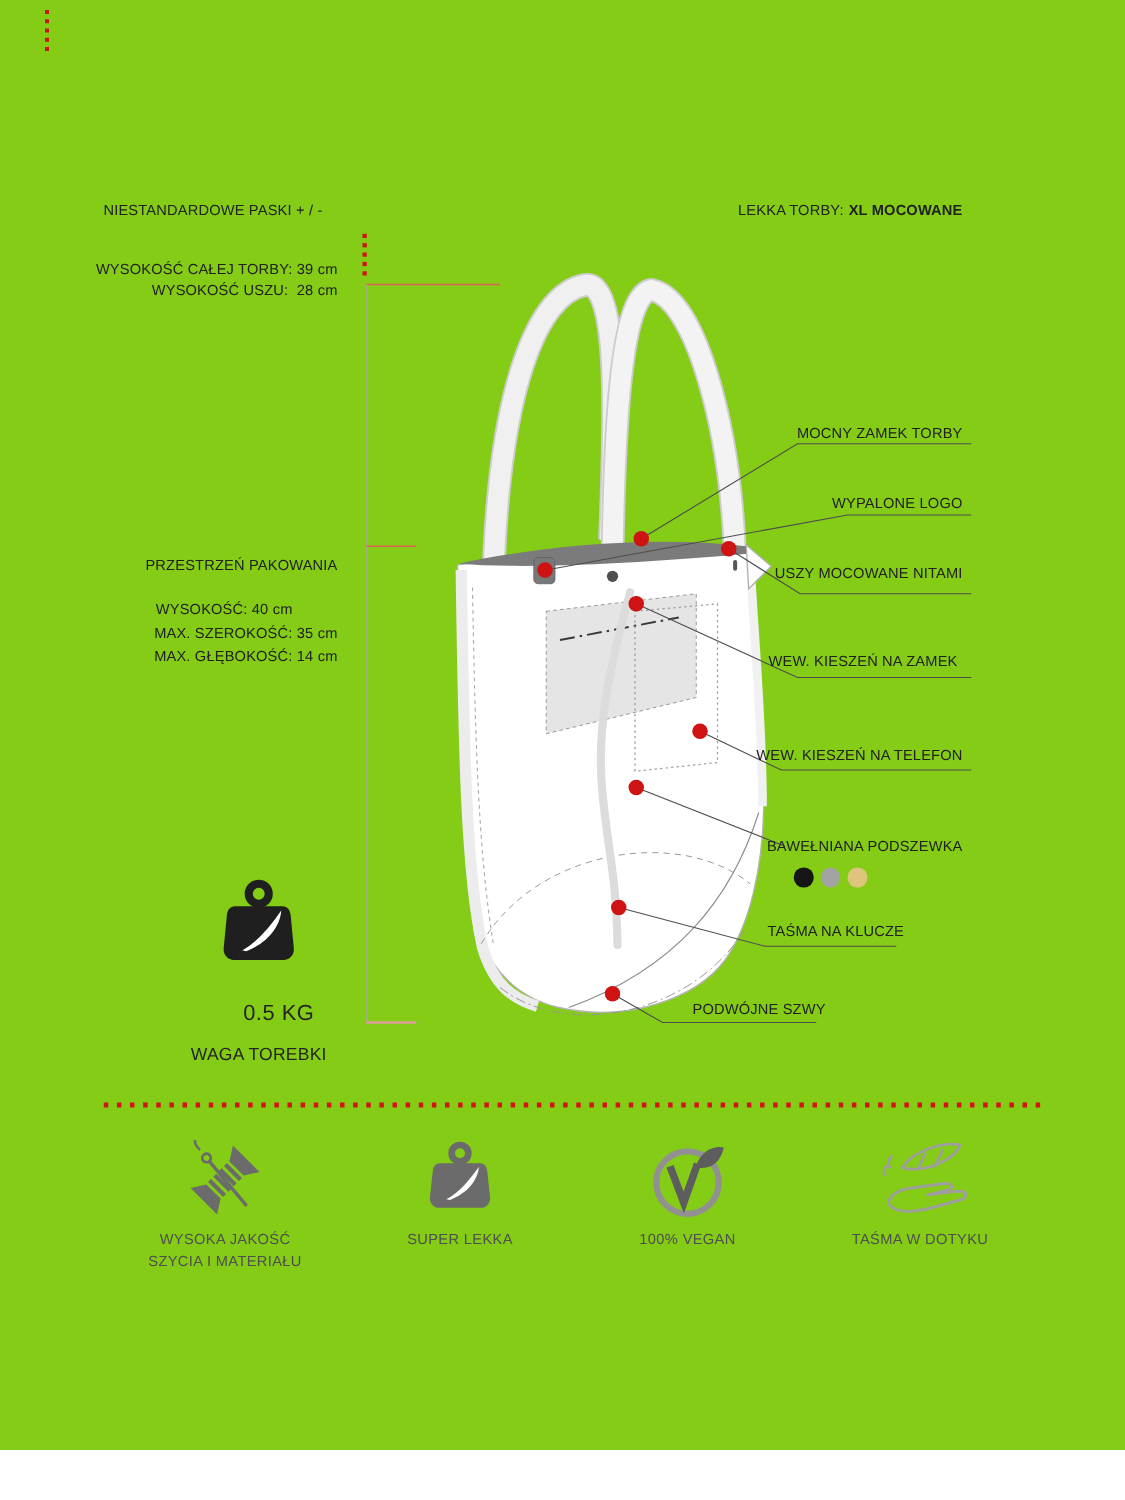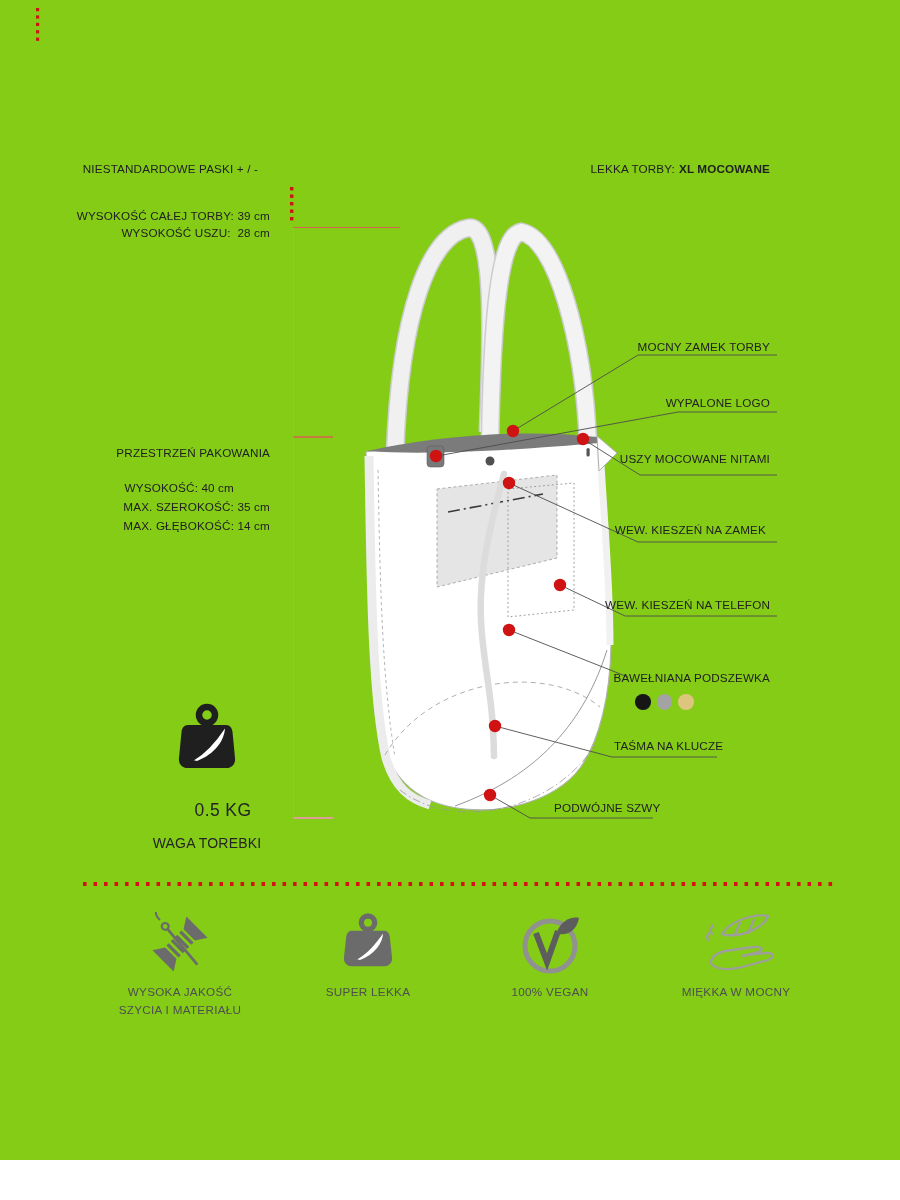--- a/index.html
+++ b/index.html
@@ -216,18 +216,18 @@
     <svg class="ficon" width="72" height="64" viewBox="-36 -34 72 64">
       <g fill="none" stroke="#9e9e9e" stroke-width="2.3" stroke-linecap="round" stroke-linejoin="round">
         <path d="M -18,-12 C -10,-25 14,-33 28,-30 C 24,-19 4,-9 -14,-11 C -17,-11.5 -19,-12.5 -18,-12 Z"></path>
         <path d="M -5,-12 L 0,-23"></path>
           <path d="M 8,-13 L 14,-26"></path>
         <path d="M -27,-21 q -4,5 -1,9"></path>
           <path d="M -31,-13 q -3,4 -1,7"></path>
         <path d="M -29,15 C -27,9 -19,5 -8,4 L 14,1 C 22,0 24,4 18,6 L 2,10 C 12,8.5 22,7 28,7 C 34,7 34,12 28,14 L 6,20 C -4,23 -16,24 -22,22 C -27,20 -30,18 -29,15 Z"></path>
       </g>
     </svg>
-    <div class="fl1">MIĘKKA W MOCNY</div>
+    <div class="fl1">TAŚMA W DOTYKU</div>
     <div class="fl2"></div>
   </div>
 
   <div class="watermark">pakamera.pl</div>
 </div>
 
 </body></html>

